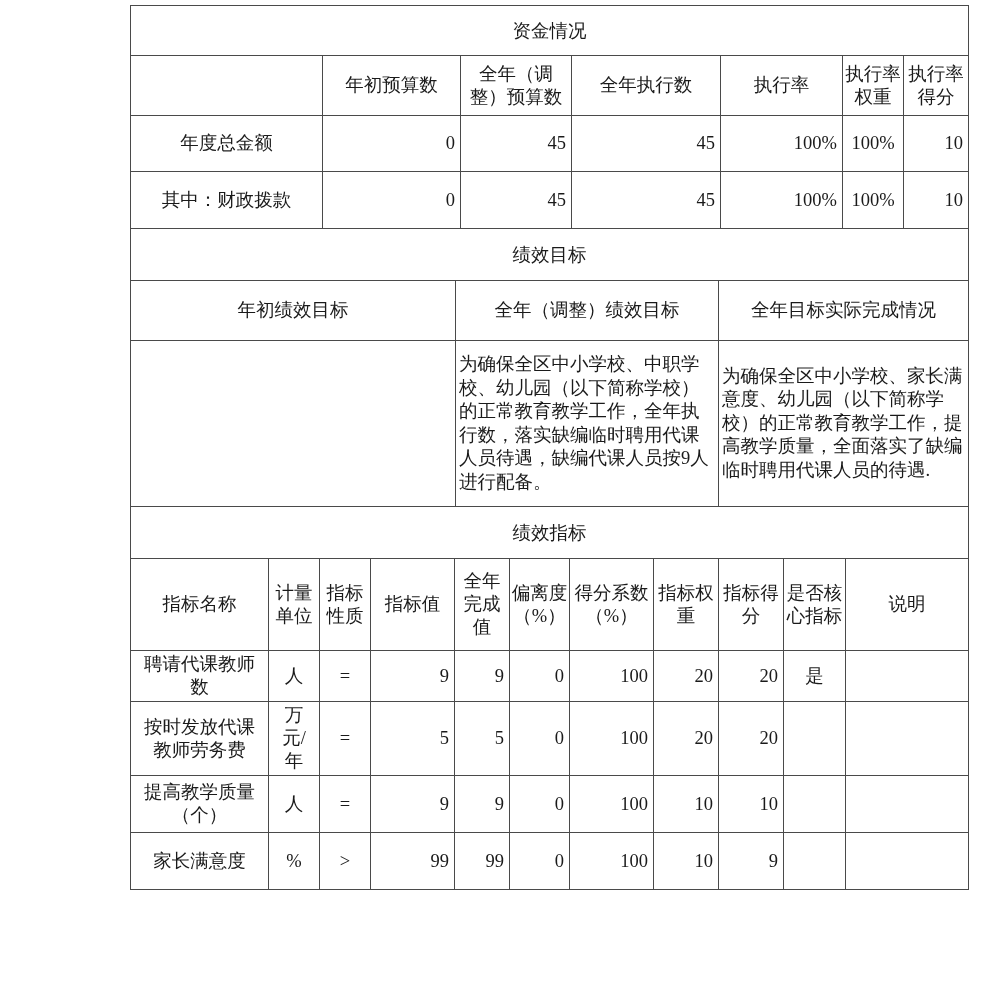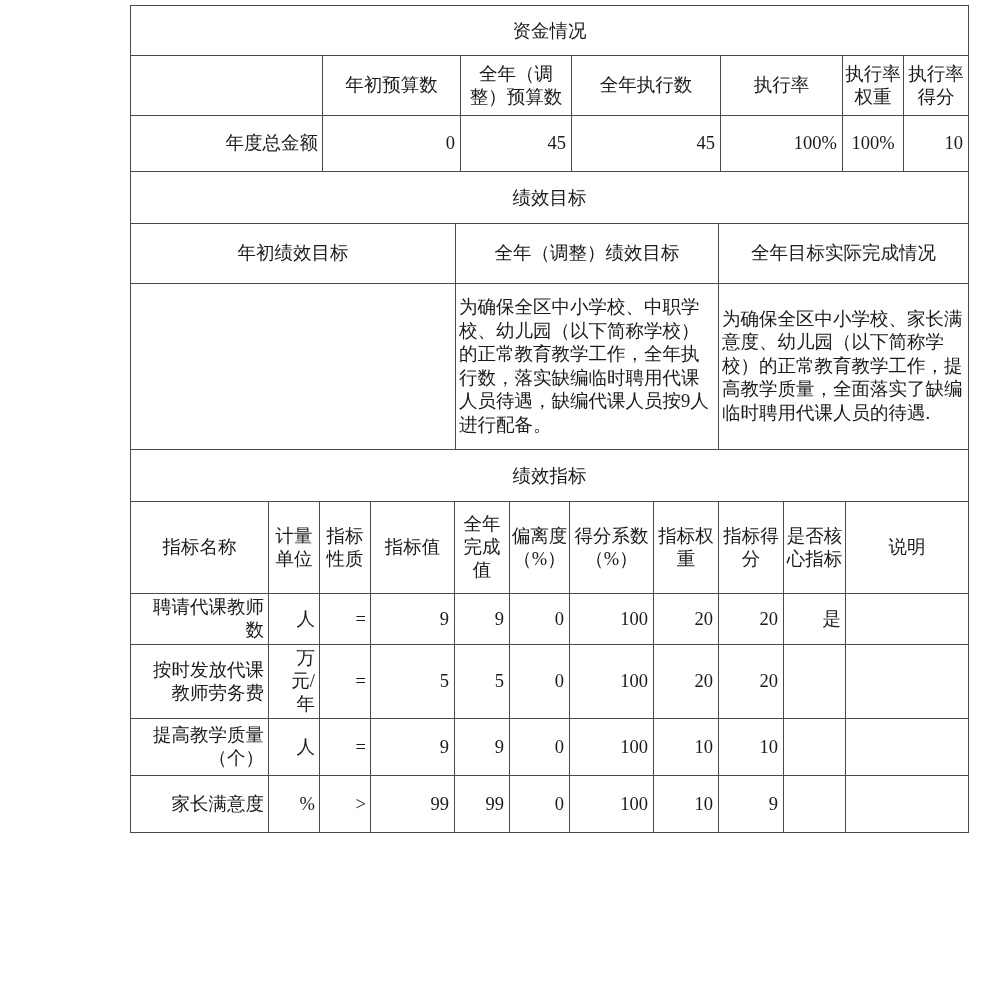--- a/index.html
+++ b/index.html
@@ -31,21 +31,21 @@
     overflow: hidden;
     padding: 0;
   }
   td.title { text-align: center; }
   td.hd {
     text-align: center;
     white-space: pre;
     line-height: 23px;
     padding: 2px 1px;
   }
-  td.al { text-align: right; padding: 2px 4px; line-height: 23px; font-family: Liberation Serif, serif; }
+  td.al { text-align: center; padding: 2px 4px; line-height: 23px; font-family: Liberation Serif, serif; }
   td.ar { text-align: right; padding: 2px 5px; line-height: 23px; }
   td.ac { text-align: center; padding: 2px; line-height: 23px; }
   td.para {
     text-align: left;
     padding: 2px 3px;
     line-height: 23.5px;
     vertical-align: middle;
   }
 </style>
 </head>
@@ -75,20 +75,29 @@
 整）预算数</td>
         <td class="hd">全年执行数</td>
         <td class="hd">执行率</td>
         <td class="hd">执行率
 权重</td>
         <td class="hd">执行率
 得分</td>
       </tr>
       <tr style="height:56px">
         <td class="al">年度总金额</td>
+        <td class="ar">0</td>
+        <td class="ar">45</td>
+        <td class="ar">45</td>
+        <td class="ar">100%</td>
+        <td class="ac">100%</td>
+        <td class="ar">10</td>
+      </tr>
+      <tr style="height:57px">
+        <td class="al">其中：财政拨款</td>
         <td class="ar">0</td>
         <td class="ar">45</td>
         <td class="ar">45</td>
         <td class="ar">100%</td>
         <td class="ac">100%</td>
         <td class="ar">10</td>
       </tr>
     </tbody>
       </table>
 

